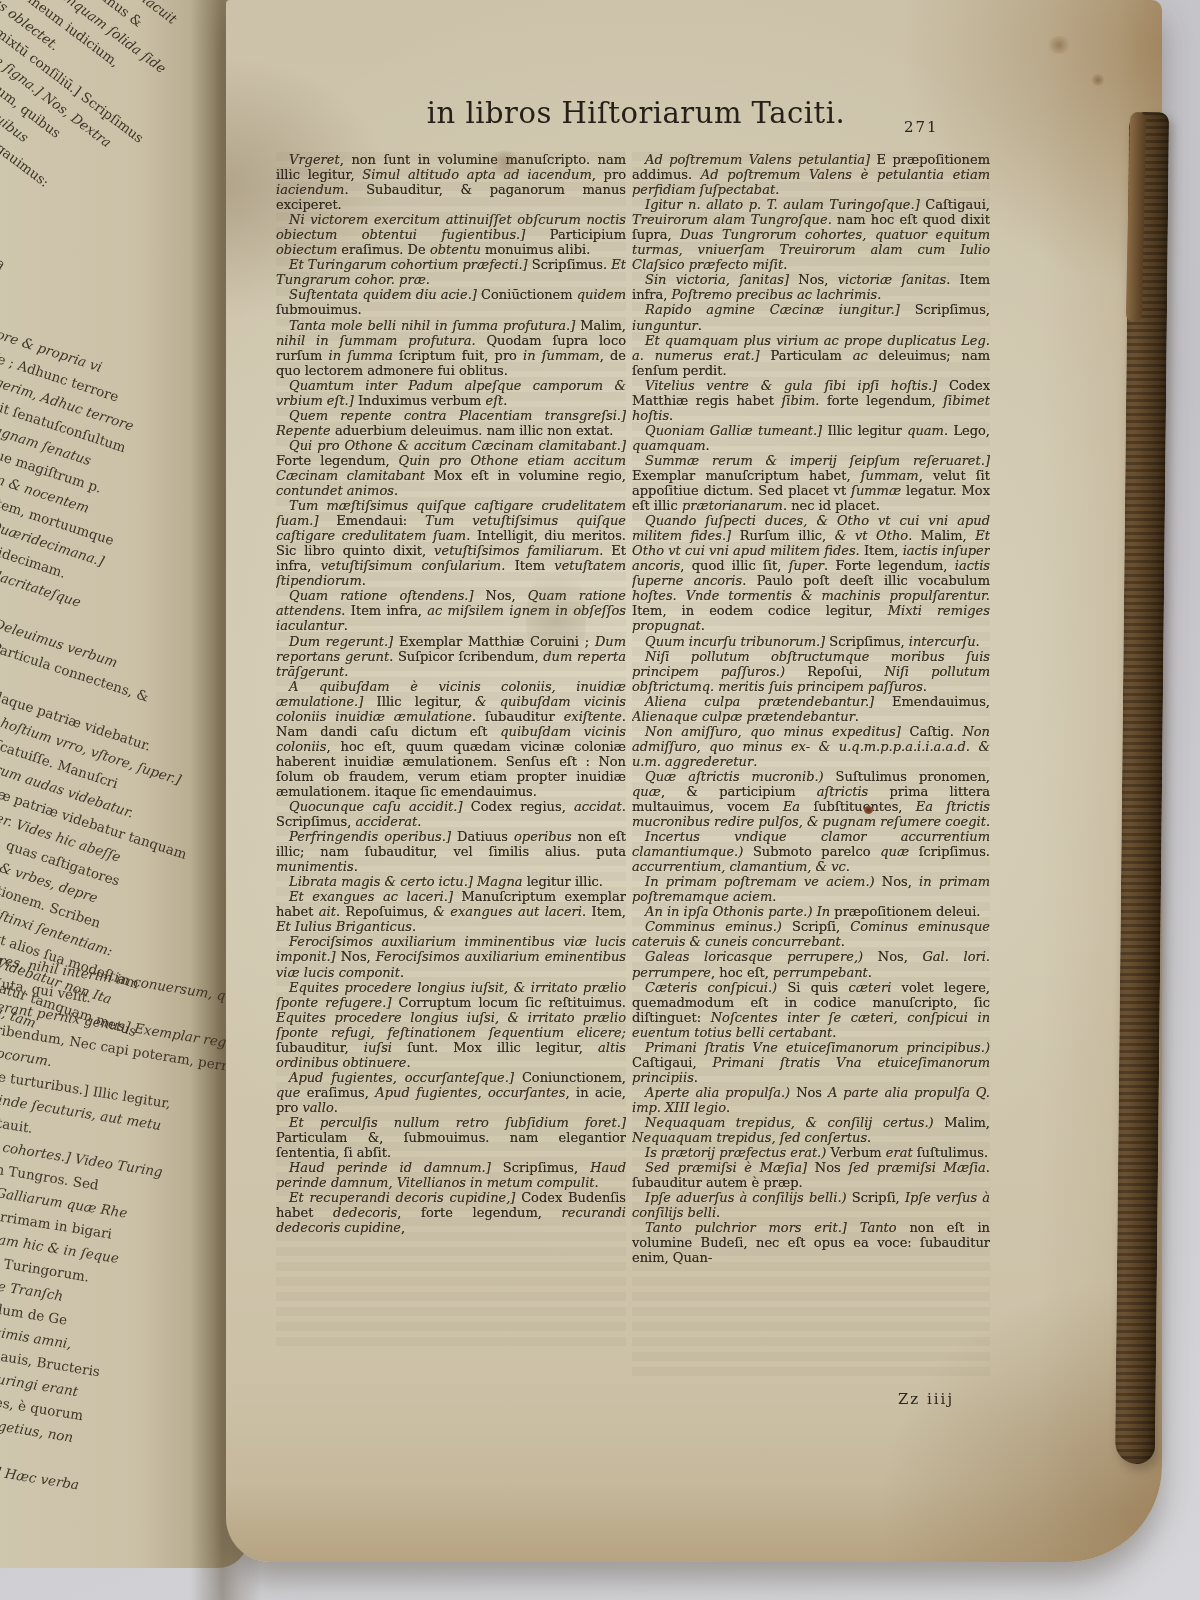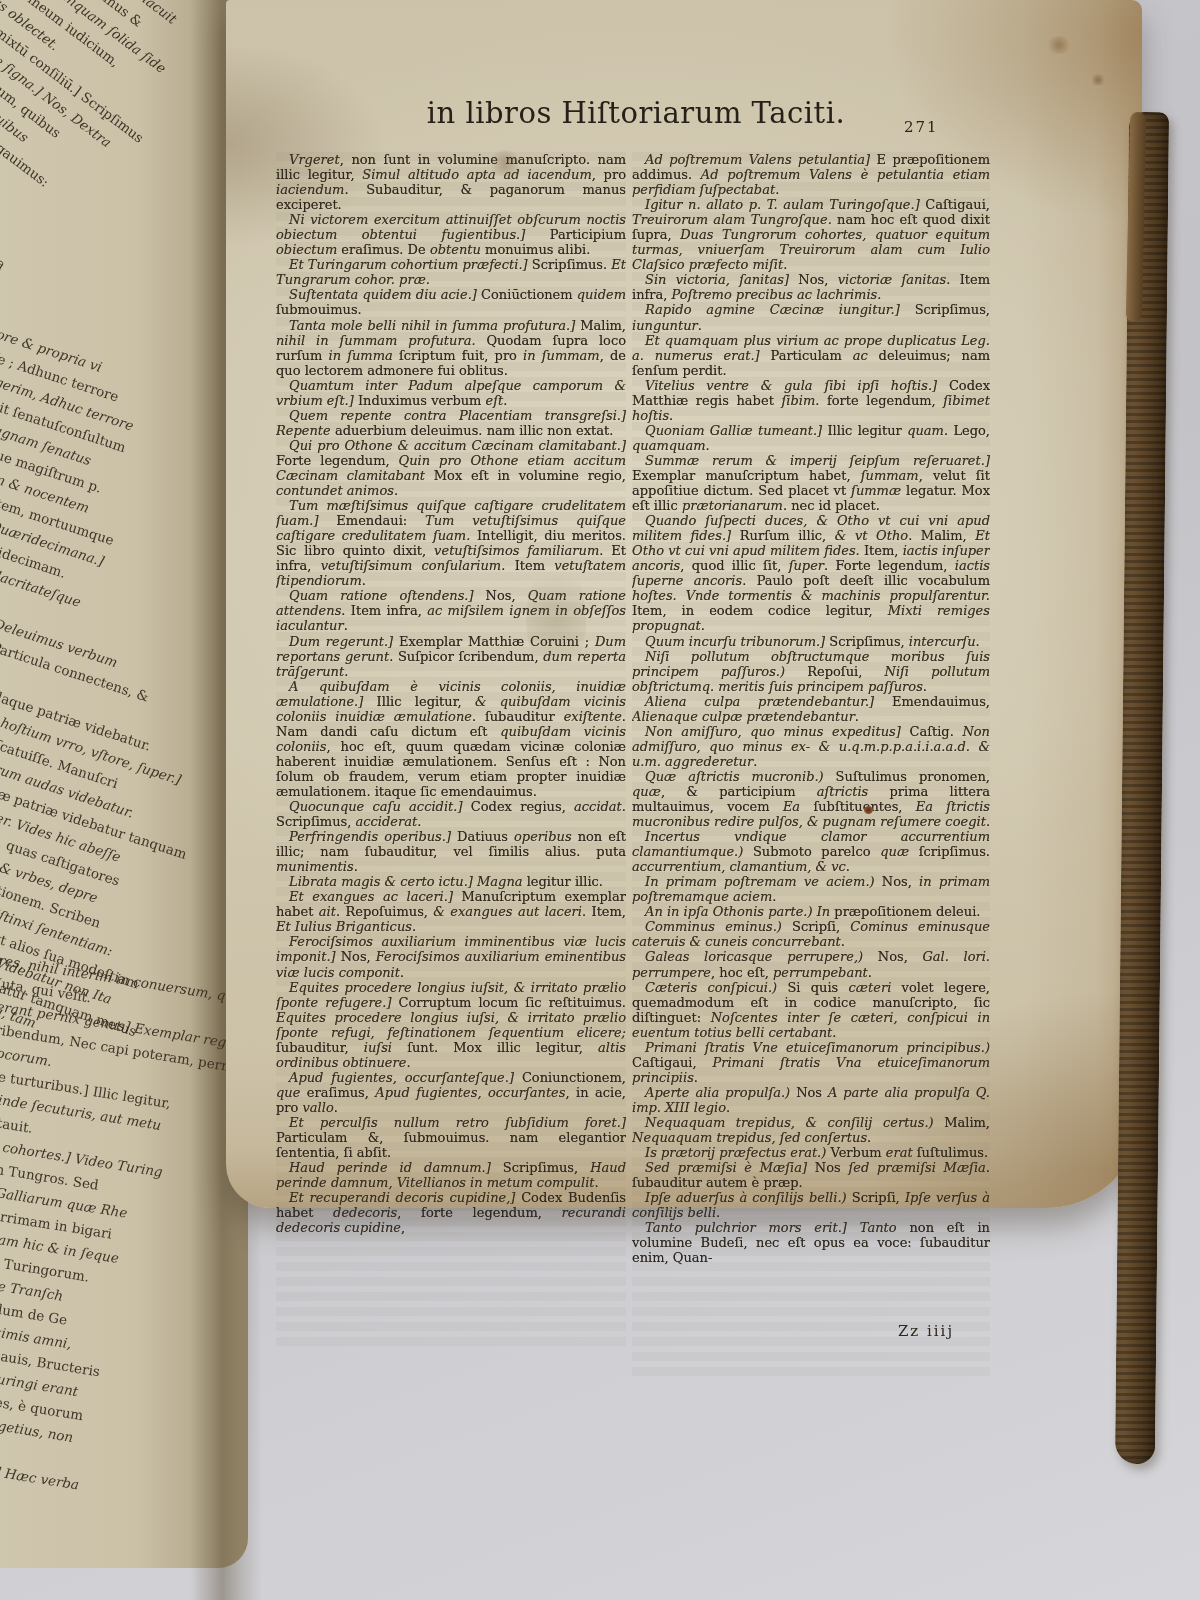--- a/index.html
+++ b/index.html
@@ -28,47 +28,48 @@
   .vs-line:nth-child(2n){font-style:normal;}
 
   .gutter-shadow{
     position:absolute;left:190px;top:0;width:72px;height:1600px;
     background:linear-gradient(90deg, rgba(0,0,0,0) 0%, rgba(70,55,30,.38) 45%, rgba(70,55,30,.18) 70%, rgba(0,0,0,0) 100%);
     pointer-events:none;
   }
 
   
   .page{
-    position:absolute;left:226px;top:0;width:916px;height:1208px;
+    position:absolute;left:226px;top:0;width:916px;height:1562px;
     background:
       radial-gradient(90% 60% at 45% 40%, rgba(255,252,240,.25), rgba(0,0,0,0) 70%),
       linear-gradient(270deg, rgba(146,112,68,.42) 0%, rgba(146,112,68,.12) 5%, rgba(0,0,0,0) 13%),
       linear-gradient(0deg, rgba(150,118,74,.38) 0%, rgba(150,118,74,.10) 5%, rgba(0,0,0,0) 12%),
       radial-gradient(40% 22% at 100% 3%, rgba(140,105,60,.5), rgba(0,0,0,0) 70%),
       radial-gradient(35% 20% at 96% 97%, rgba(130,98,58,.45), rgba(0,0,0,0) 75%),
       radial-gradient(25% 12% at 0% 12%, rgba(110,90,60,.30), rgba(0,0,0,0) 70%),
       linear-gradient(180deg,#ccc2a9 0%, #cfc6ae 30%, #d1c8b0 60%, #cabfa4 100%);
     border-radius:4px 10px 96px 44px;
     box-shadow:0 18px 30px rgba(60,50,35,.35);
+    padding-left:20px;
   }
   .runhead{position:absolute;left:150px;top:96px;width:520px;text-align:center;
     font-size:29px;letter-spacing:.5px;color:#262019;}
   .pagenum{position:absolute;left:678px;top:118px;font-size:15px;color:#2a231b;letter-spacing:2px;}
 
   .col{position:absolute;text-align:justify;color:#2e261c;font-size:13px;line-height:15.05px;
     text-shadow:0 0 .5px rgba(46,38,28,.55);}
   .col-left{left:50px;top:152px;width:350px;height:1198px;overflow:hidden;}
   .col-right{left:406px;top:152px;width:358px;height:1228px;overflow:hidden;}
   .para{margin:0;text-indent:13px;}
   .para em{font-style:italic;color:#382e21;}
   
   .col::after{content:"";position:absolute;inset:0;
     background:repeating-linear-gradient(180deg, rgba(95,85,62,.055) 0 9px, rgba(0,0,0,0) 9px 15px);
     pointer-events:none;}
-  .signature{position:absolute;left:620px;top:1322px;width:160px;text-align:center;
+  .signature{position:absolute;left:620px;top:1390px;width:160px;text-align:center;
     font-size:15px;color:#2e261c;letter-spacing:2px;}
 
   
   .fore-edge{
     position:absolute;left:1122px;top:112px;width:40px;height:1352px;
     background:
       repeating-linear-gradient(180deg, rgba(0,0,0,.25) 0 3px, rgba(0,0,0,0) 3px 7px),
       linear-gradient(90deg,#7a5e3c 0%, #5d4528 45%, #3f2d18 100%);
     border-radius:16px 10px 18px 22px;
     transform:rotate(.6deg);

